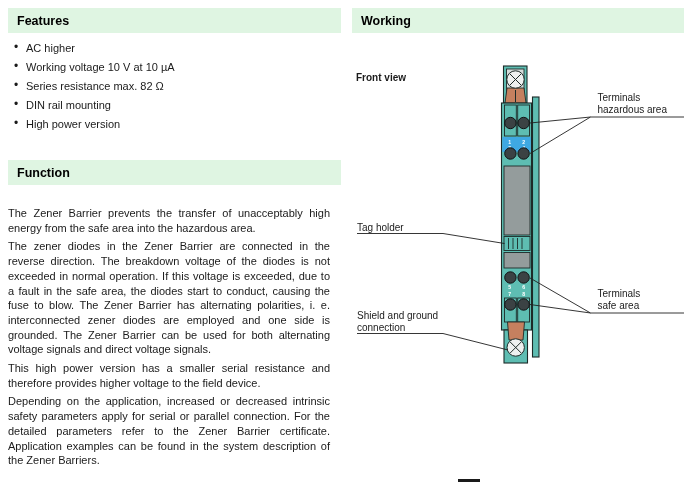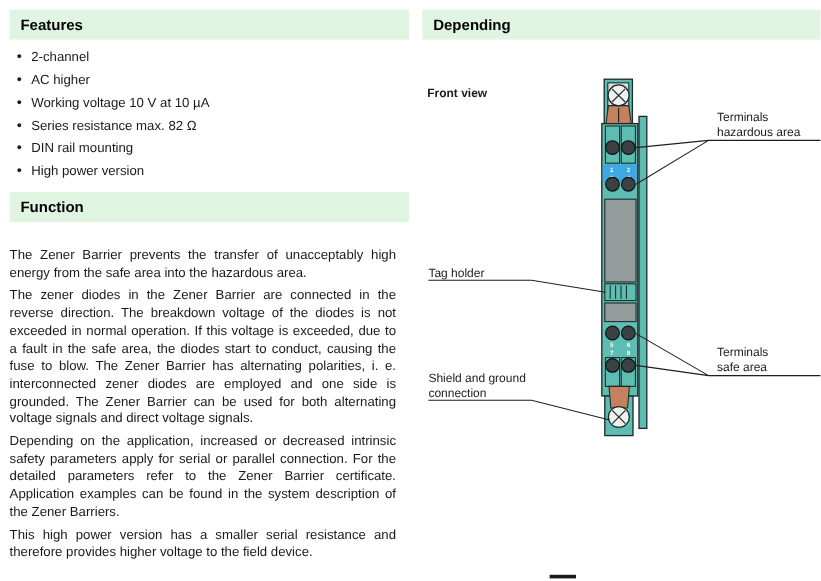--- a/index.html
+++ b/index.html
@@ -46,41 +46,40 @@
 </head>
 <body>
 
 <div class="page">
 
   <div class="section-bar" id="bar-features">
     <span class="bar-title">Features</span>
   </div>
 
   <ul class="features">
-    <li>2-channel</li>
     <li>AC higher</li>
     <li>Working voltage 10 V at 10 µA</li>
     <li>Series resistance max. 82 Ω</li>
     <li>DIN rail mounting</li>
     <li>High power version</li>
   </ul>
 
   <div class="section-bar" id="bar-function">
     <span class="bar-title">Function</span>
   </div>
 
   <div class="function-text">
     <p>The Zener Barrier prevents the transfer of unacceptably high energy from the safe area into the hazardous area.</p>
     <p>The zener diodes in the Zener Barrier are connected in the reverse direction. The breakdown voltage of the diodes is not exceeded in normal operation. If this voltage is exceeded, due to a fault in the safe area, the diodes start to conduct, causing the fuse to blow. The Zener Barrier has alternating polarities, i. e. interconnected zener diodes are employed and one side is grounded. The Zener Barrier can be used for both alternating voltage signals and direct voltage signals.</p>
+    <p>This high power version has a smaller serial resistance and therefore provides higher voltage to the field device.</p>
     <p>Depending on the application, increased or decreased intrinsic safety parameters apply for serial or parallel connection. For the detailed parameters refer to the Zener Barrier certificate. Application examples can be found in the system description of the Zener Barriers.</p>
-    <p>This high power version has a smaller serial resistance and therefore provides higher voltage to the field device.</p>
   </div>
 
   <div class="section-bar" id="bar-assembly">
-    <span class="bar-title">Depending</span>
+    <span class="bar-title">Working</span>
   </div>
 
   <svg class="diagram" width="342" height="330" viewBox="342 50 342 330">
 
     <text x="356" y="81" class="lbl-b">Front view</text>
 
     <rect x="532.5" y="97" width="6.5" height="260" class="teal"></rect>
 
     <g>
       <rect x="503.5" y="66" width="23.5" height="37" class="teal"></rect>

